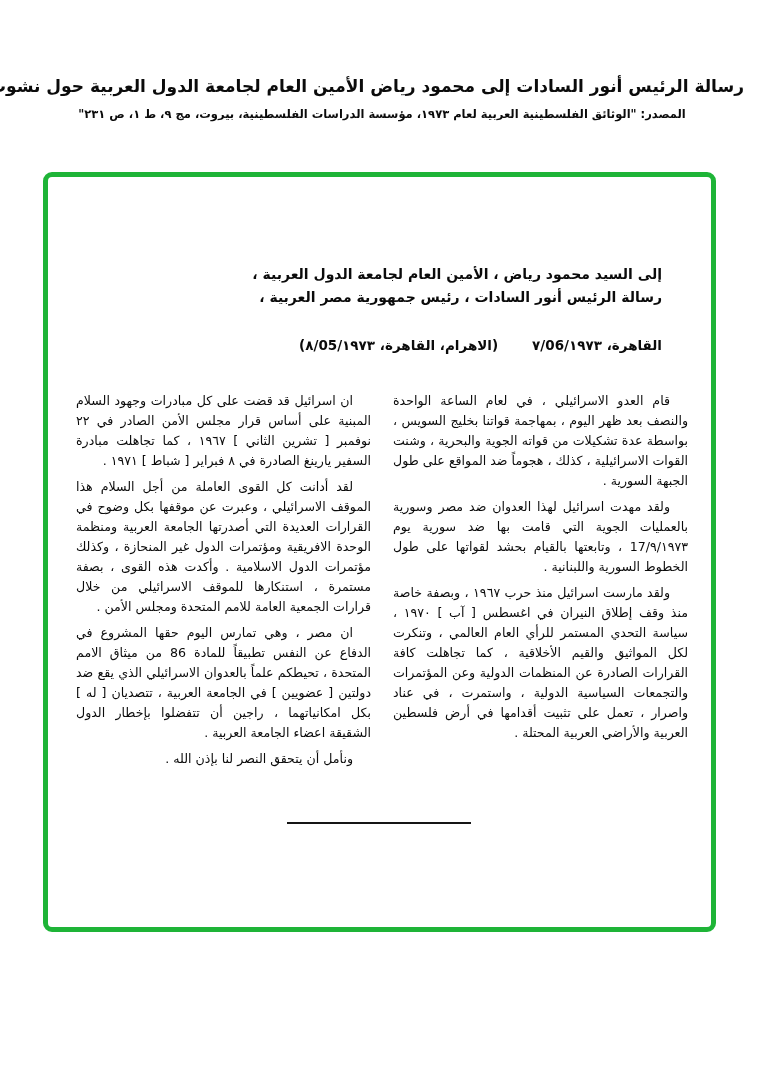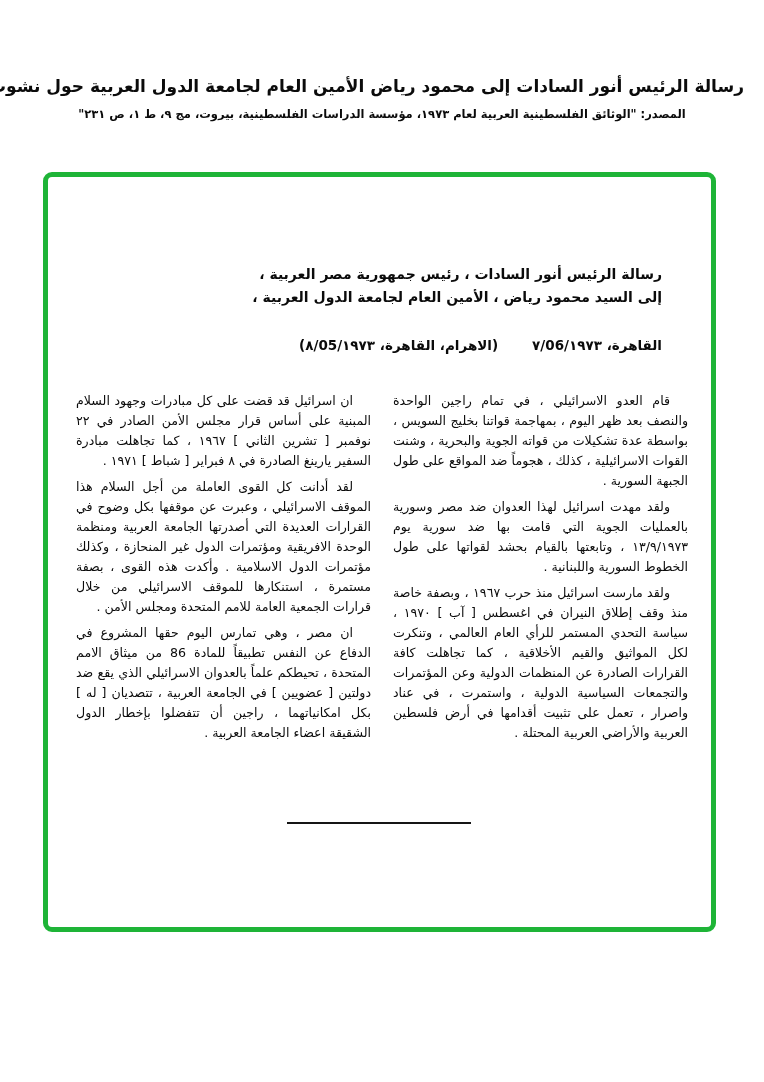--- a/index.html
+++ b/index.html
@@ -105,35 +105,36 @@
 </head>
 <body>
 
 <div class="doc-title">رسالة الرئيس أنور السادات إلى محمود رياض الأمين العام لجامعة الدول العربية حول نشوب الحرب مع اسرائيل</div>
 
 <div class="doc-source">المصدر: "الوثائق الفلسطينية العربية لعام ١٩٧٣، مؤسسة الدراسات الفلسطينية، بيروت، مج ٩، ط ١، ص ٢٣١"</div>
 
 <div class="letter-frame"></div>
 
 <div class="letter-head">
+  <div>إلى السيد محمود رياض ، الأمين العام لجامعة الدول العربية ،</div>
   <div>رسالة الرئيس أنور السادات ، رئيس جمهورية مصر العربية ،</div>
-  <div>إلى السيد محمود رياض ، الأمين العام لجامعة الدول العربية ،</div>
 </div>
 
 <div class="letter-dateline">
   <span>القاهرة، ٧/06/١٩٧٣</span>
   <span>(الاهرام، القاهرة، ٨/05/١٩٧٣)</span>
 </div>
 
 <div class="letter-columns">
   <div class="col">
-    <p>قام العدو الاسرائيلي ، في تمام راجين الواحدة والنصف بعد ظهر اليوم ، بمهاجمة قواتنا بخليج السويس ، بواسطة عدة تشكيلات من قواته الجوية والبحرية ، وشنت القوات الاسرائيلية ، كذلك ، هجوماً ضد المواقع على طول الجبهة السورية .</p>
-    <p>ولقد مهدت اسرائيل لهذا العدوان ضد مصر وسورية بالعمليات الجوية التي قامت بها ضد سورية يوم ١٣/٩/١٩٧٣ ، وتابعتها بالقيام بحشد لقواتها على طول الخطوط السورية واللبنانية .</p>
+    <p>قام العدو الاسرائيلي ، في لعام الساعة الواحدة والنصف بعد ظهر اليوم ، بمهاجمة قواتنا بخليج السويس ، بواسطة عدة تشكيلات من قواته الجوية والبحرية ، وشنت القوات الاسرائيلية ، كذلك ، هجوماً ضد المواقع على طول الجبهة السورية .</p>
+    <p>ولقد مهدت اسرائيل لهذا العدوان ضد مصر وسورية بالعمليات الجوية التي قامت بها ضد سورية يوم 17/٩/١٩٧٣ ، وتابعتها بالقيام بحشد لقواتها على طول الخطوط السورية واللبنانية .</p>
     <p>ولقد مارست اسرائيل منذ حرب ١٩٦٧ ، وبصفة خاصة منذ وقف إطلاق النيران في اغسطس [ آب ] ١٩٧٠ ، سياسة التحدي المستمر للرأي العام العالمي ، وتنكرت لكل المواثيق والقيم الأخلاقية ، كما تجاهلت كافة القرارات الصادرة عن المنظمات الدولية وعن المؤتمرات والتجمعات السياسية الدولية ، واستمرت ، في عناد واصرار ، تعمل على تثبيت أقدامها في أرض فلسطين العربية والأراضي العربية المحتلة .</p>
   </div>
   <div class="col">
     <p>ان اسرائيل قد قضت على كل مبادرات وجهود السلام المبنية على أساس قرار مجلس الأمن الصادر في ٢٢ نوفمبر [ تشرين الثاني ] ١٩٦٧ ، كما تجاهلت مبادرة السفير يارينغ الصادرة في ٨ فبراير [ شباط ] ١٩٧١ .</p>
     <p>لقد أدانت كل القوى العاملة من أجل السلام هذا الموقف الاسرائيلي ، وعبرت عن موقفها بكل وضوح في القرارات العديدة التي أصدرتها الجامعة العربية ومنظمة الوحدة الافريقية ومؤتمرات الدول غير المنحازة ، وكذلك مؤتمرات الدول الاسلامية . وأكدت هذه القوى ، بصفة مستمرة ، استنكارها للموقف الاسرائيلي من خلال قرارات الجمعية العامة للامم المتحدة ومجلس الأمن .</p>
     <p>ان مصر ، وهي تمارس اليوم حقها المشروع في الدفاع عن النفس تطبيقاً للمادة 86 من ميثاق الامم المتحدة ، تحيطكم علماً بالعدوان الاسرائيلي الذي يقع ضد دولتين [ عضويين ] في الجامعة العربية ، تتصديان [ له ] بكل امكانياتهما ، راجين أن تتفضلوا بإخطار الدول الشقيقة اعضاء الجامعة العربية .</p>
+    <p>ونأمل أن يتحقق النصر لنا بإذن الله .</p>
   </div>
 </div>
 
 <div class="separator-rule"></div>
 
 </body></html>

